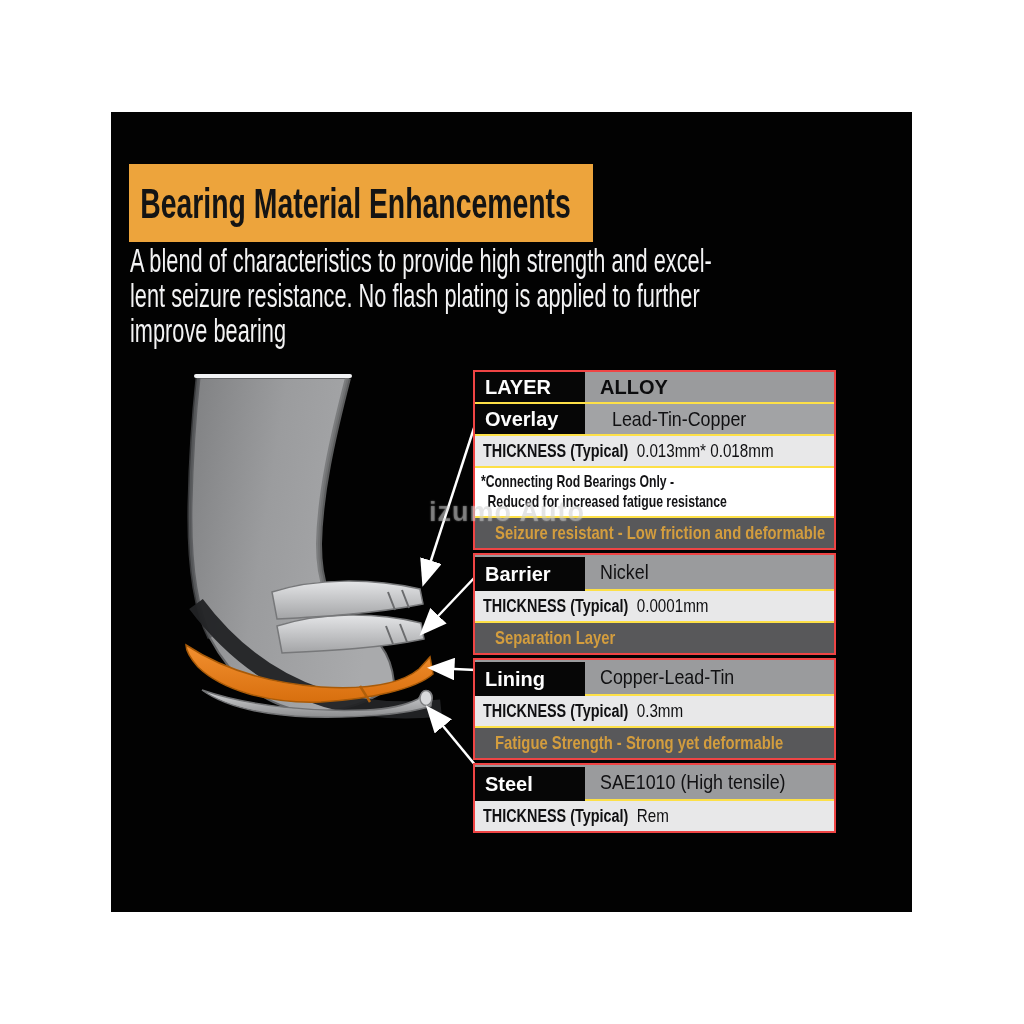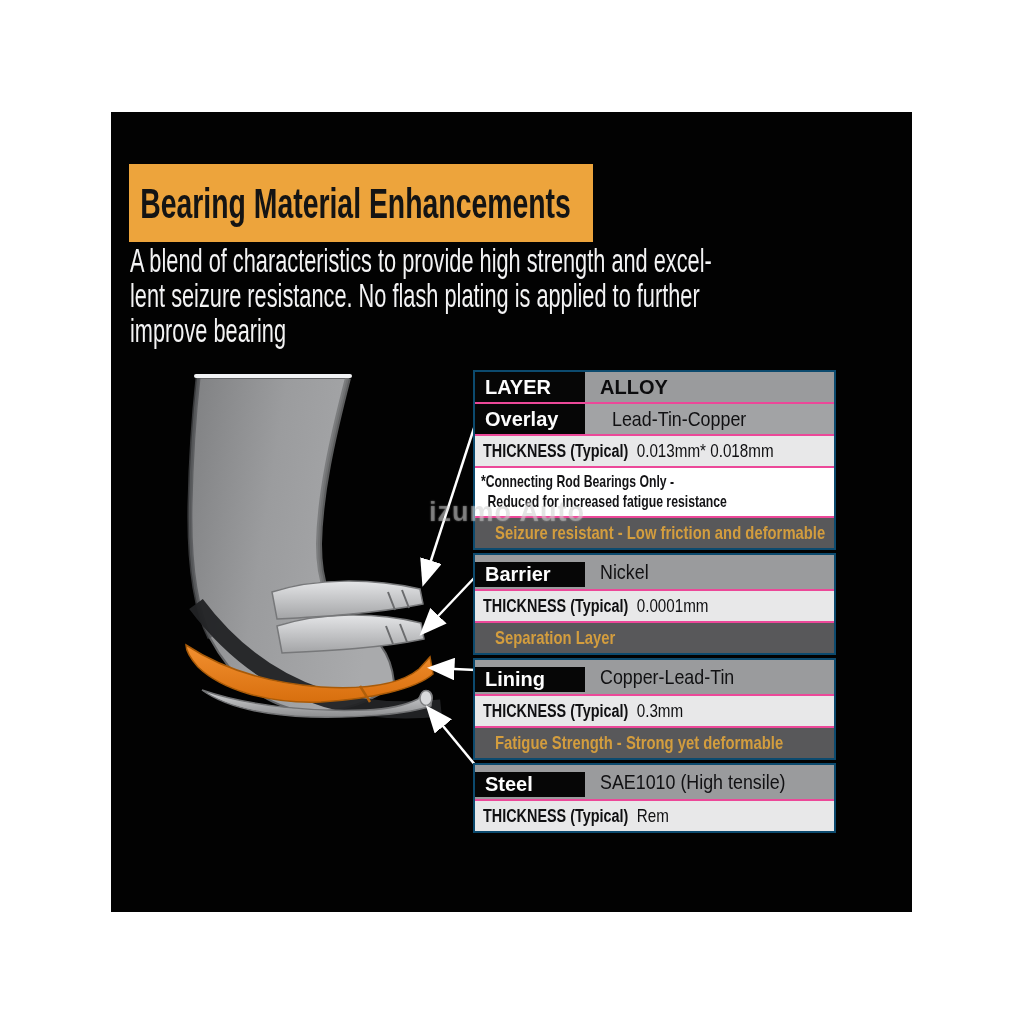--- a/index.html
+++ b/index.html
@@ -22,29 +22,29 @@
   
   .illus{position:absolute;left:25px;top:240px;width:360px;height:470px;z-index:1;}
 
   
   .watermark{position:absolute;left:318px;top:385px;z-index:3;font-size:27px;font-weight:700;
           color:rgba(190,190,190,.42);text-shadow:0 0 2px rgba(255,255,255,.35);
           letter-spacing:1px;white-space:nowrap;pointer-events:none;text-align:right;}
 
   
   .ltable{position:absolute;left:362px;top:258px;width:363px;z-index:2;}
-  .sect{border:2px solid #0c4a6e;background:#ec4899;margin-bottom:3px;}
+  .sect{border:2px solid #ef4444;background:#fde047;margin-bottom:3px;}
   .row{display:flex;align-items:center;}
   .row + .row{margin-top:2px;gap:12px;}
   .label-row{height:30px;background:#a2a3a5;}
   .label-row.inset{height:34px;background:#9a9b9d;}
   .cell{display:flex;align-items:center;height:100%;}
   .cell.black{background:#060606;width:110px;flex:0 0 110px;color:#fdfdfd;font-weight:700;
           font-size:20px;padding-left:10px;box-sizing:border-box;}
-  .label-row.inset .cell.black{height:25px;margin-top:4px;}
+  .label-row.inset .cell.black{height:34px;margin-top:4px;}
   .cell.val{flex:1;color:#111113;font-size:21px;padding-left:15px;background:transparent;}
   .cell.val.hdr{font-weight:700;font-size:20px;color:#0c0c0e;}
   .hdr-row{background:#9a9b9d;}
   .thick-row{height:30px;background:#e8e8e9;padding-left:8px;box-sizing:border-box;}
   .thick-wrap{display:inline-block;transform:scaleX(.80);transform-origin:0 50%;white-space:nowrap;}
   .thick-wrap .tl{font-weight:700;font-size:18px;color:#101012;margin-right:6px;}
   .thick-wrap .tv{font-weight:400;font-size:19px;color:#101012;}
   .note-row{height:48px;background:#ffffff;padding-left:6px;box-sizing:border-box;
           align-items:center;}
   .note-wrap{transform:scaleX(.72);transform-origin:0 50%;white-space:nowrap;}

